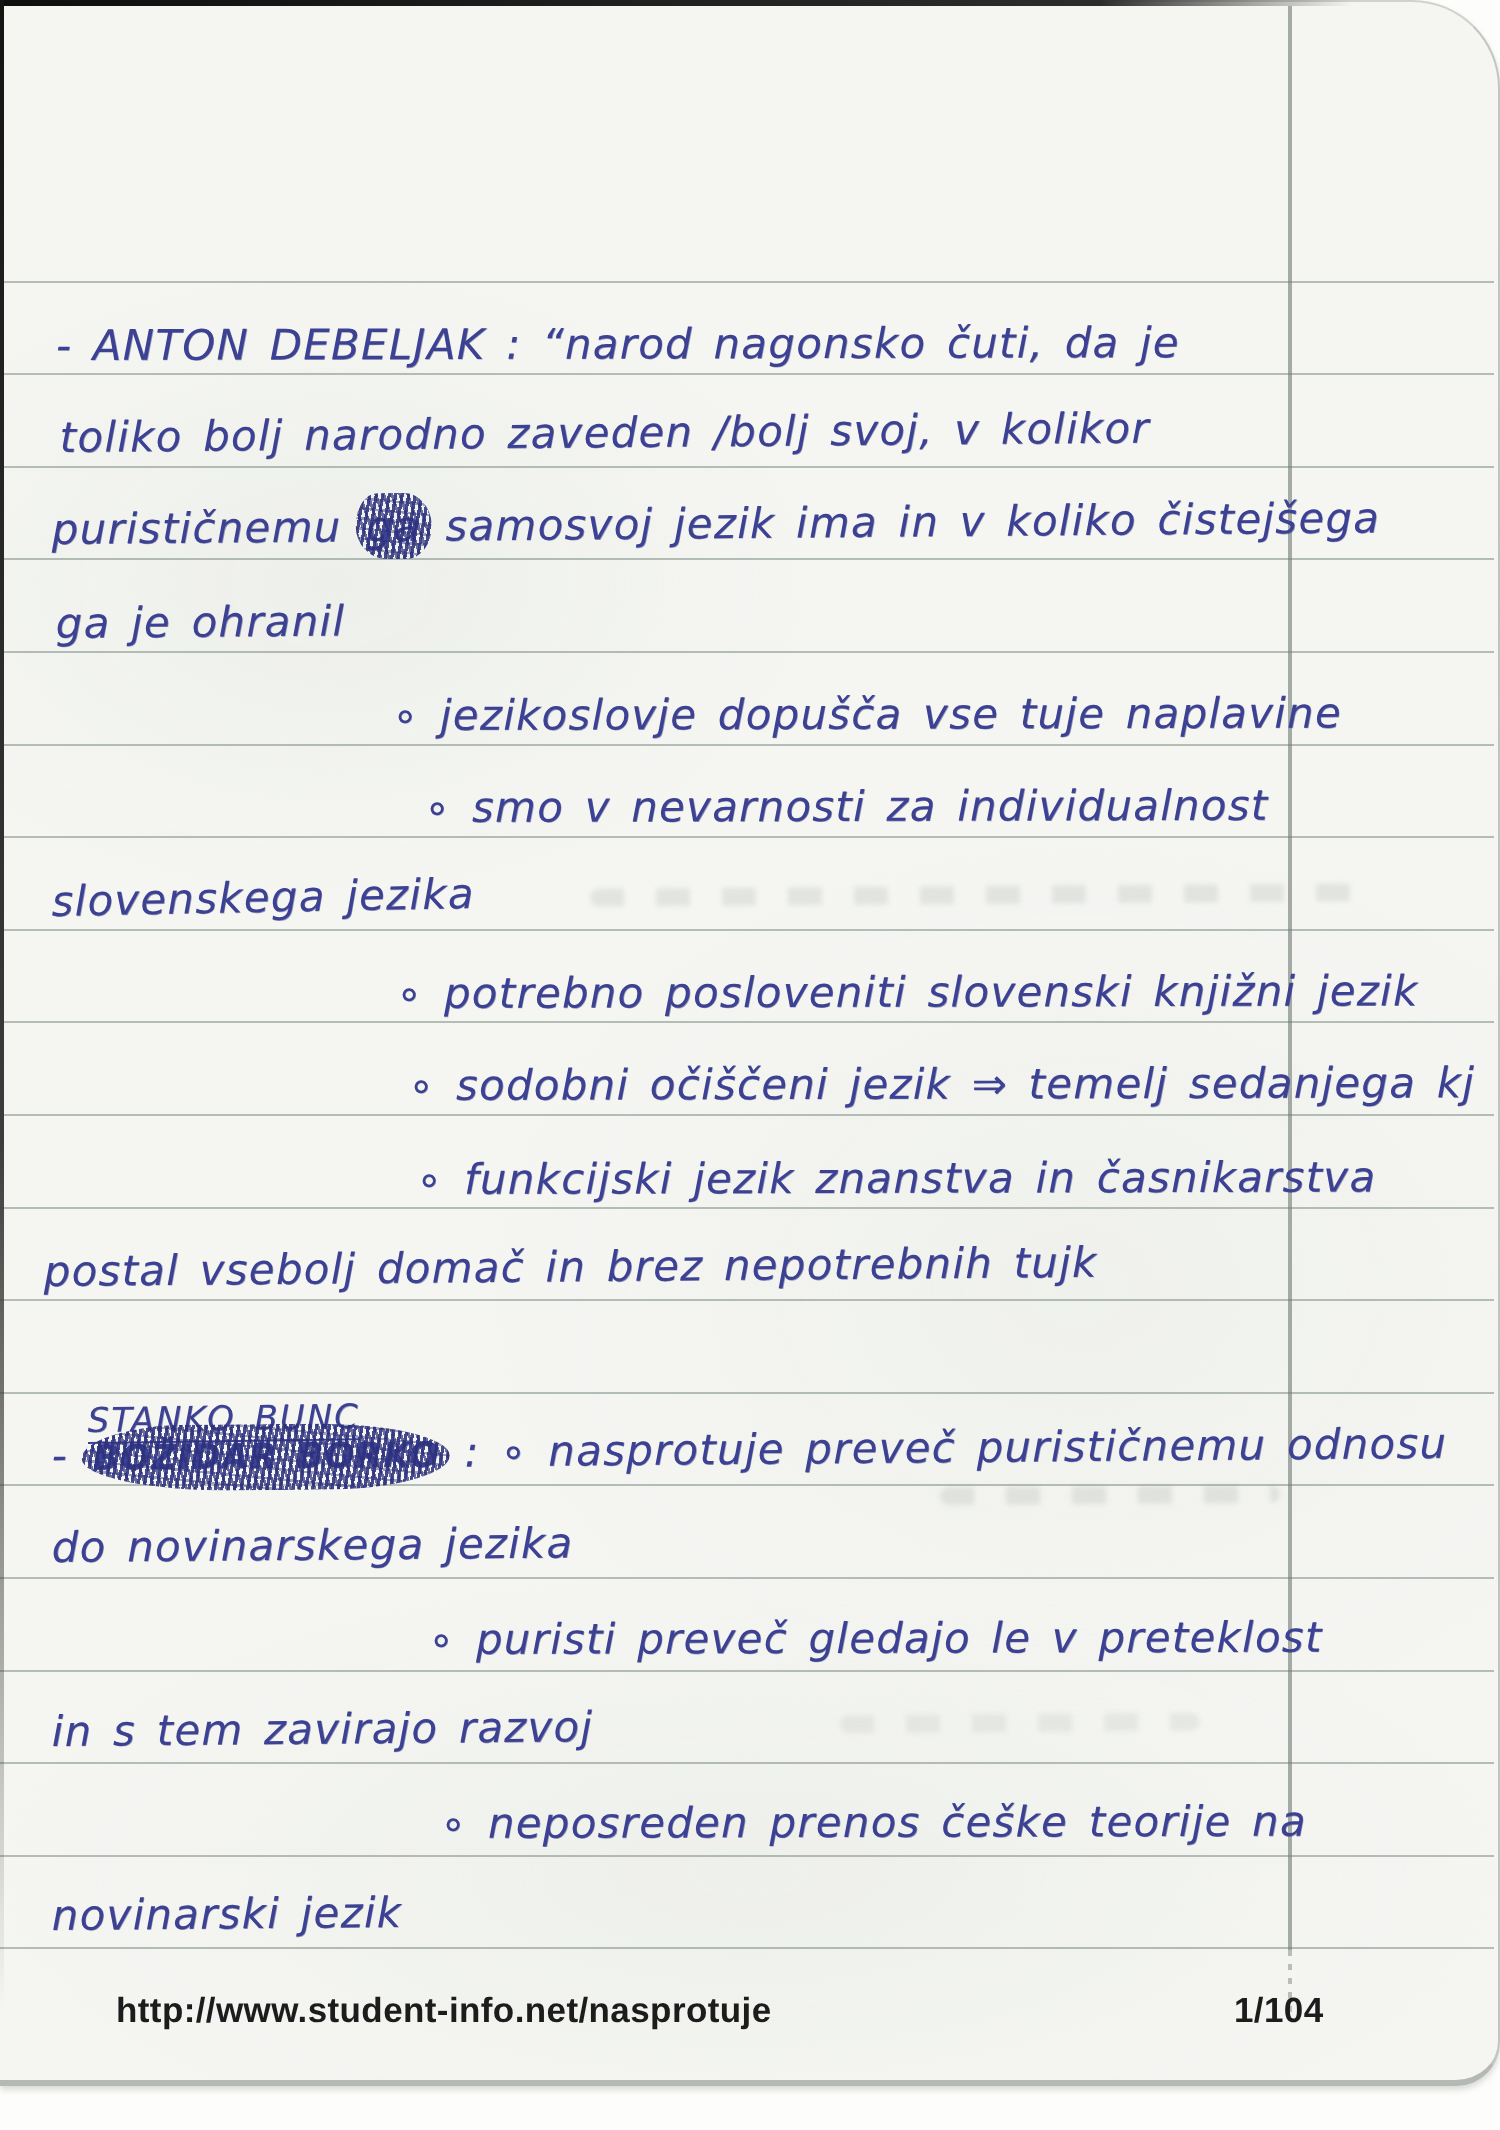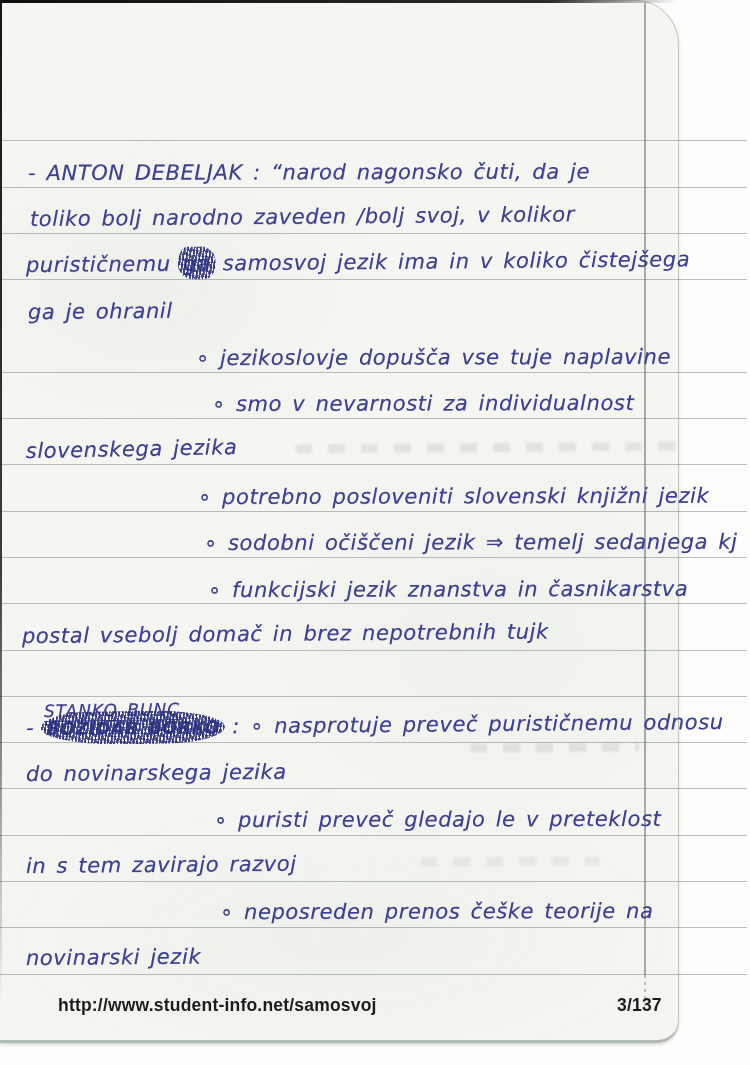--- a/index.html
+++ b/index.html
@@ -3,21 +3,21 @@
 <meta charset="utf-8">
 <style>
   html,body{margin:0;padding:0;}
   body{
     width:750px;height:1065px;position:relative;overflow:hidden;
     background:#fdfdfc;
     font-family:"DejaVu Sans",sans-serif;
   }
   
   .page{
-    position:absolute;left:0;top:0;width:679px;height:1043px;
+    position:absolute;left:0;top:0;width:750px;height:1043px;
     background:
       radial-gradient(ellipse 340px 220px at 22% 28%, rgba(223,227,221,.35), transparent 70%),
       radial-gradient(ellipse 420px 320px at 72% 62%, rgba(226,229,224,.30), transparent 70%),
       radial-gradient(ellipse 500px 200px at 50% 90%, rgba(221,225,219,.30), transparent 75%),
       #f5f6f2;
     border-top-right-radius:44px;
     border-bottom-right-radius:22px;
     border-top:1px solid rgba(150,158,152,.40);
     border-right:1px solid rgba(150,158,152,.55);
     border-bottom:3px solid #b3b9b3;
@@ -129,18 +129,18 @@
     <span>-</span>
     <span class="scribble scribbled-name">BOŽIDAR BORKO</span>
     <span>: ∘ nasprotuje preveč purističnemu odnosu</span>
   </div>
   <div class="hw" style="left:26px;top:758px;">do novinarskega jezika</div>
   <div class="hw tilt-flat" style="left:214px;top:804px;">∘ puristi preveč gledajo le v preteklost</div>
   <div class="hw" style="left:26px;top:850px;">in s tem zavirajo razvoj</div>
   <div class="hw tilt-flat" style="left:220px;top:896px;">∘ neposreden prenos češke teorije na</div>
   <div class="hw" style="left:26px;top:942px;">novinarski jezik</div>
 
-  <div class="footer-text" style="left:58px;">http://www.student-info.net/samosvoj</div>
-  <div class="footer-text" style="left:617px;">3/137</div>
+  <div class="footer-text" style="left:58px;">http://www.student-info.net/nasprotuje</div>
+  <div class="footer-text" style="left:617px;">1/104</div>
 </div>
 
 <div class="top-edge"></div>
 <div class="left-edge"></div>
 
 </body></html>

